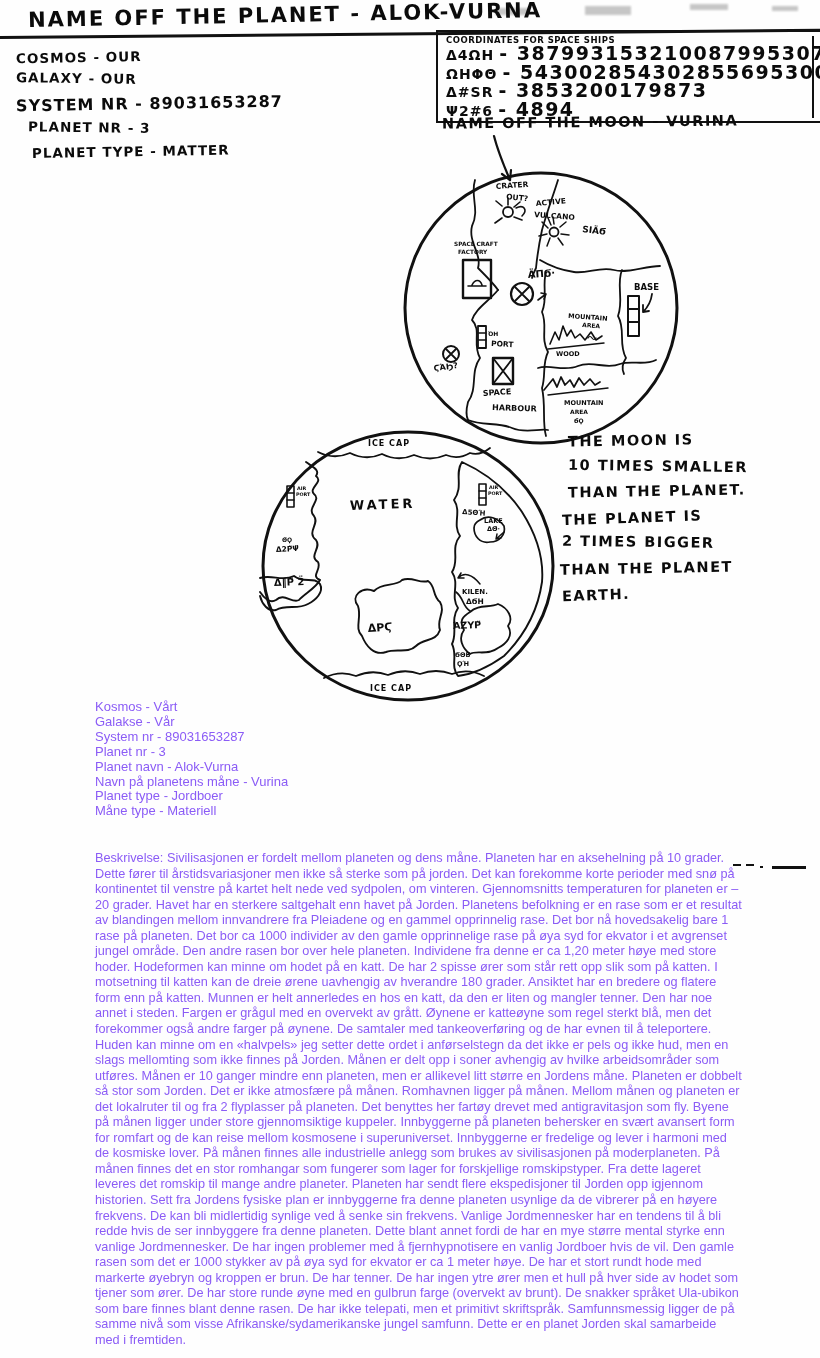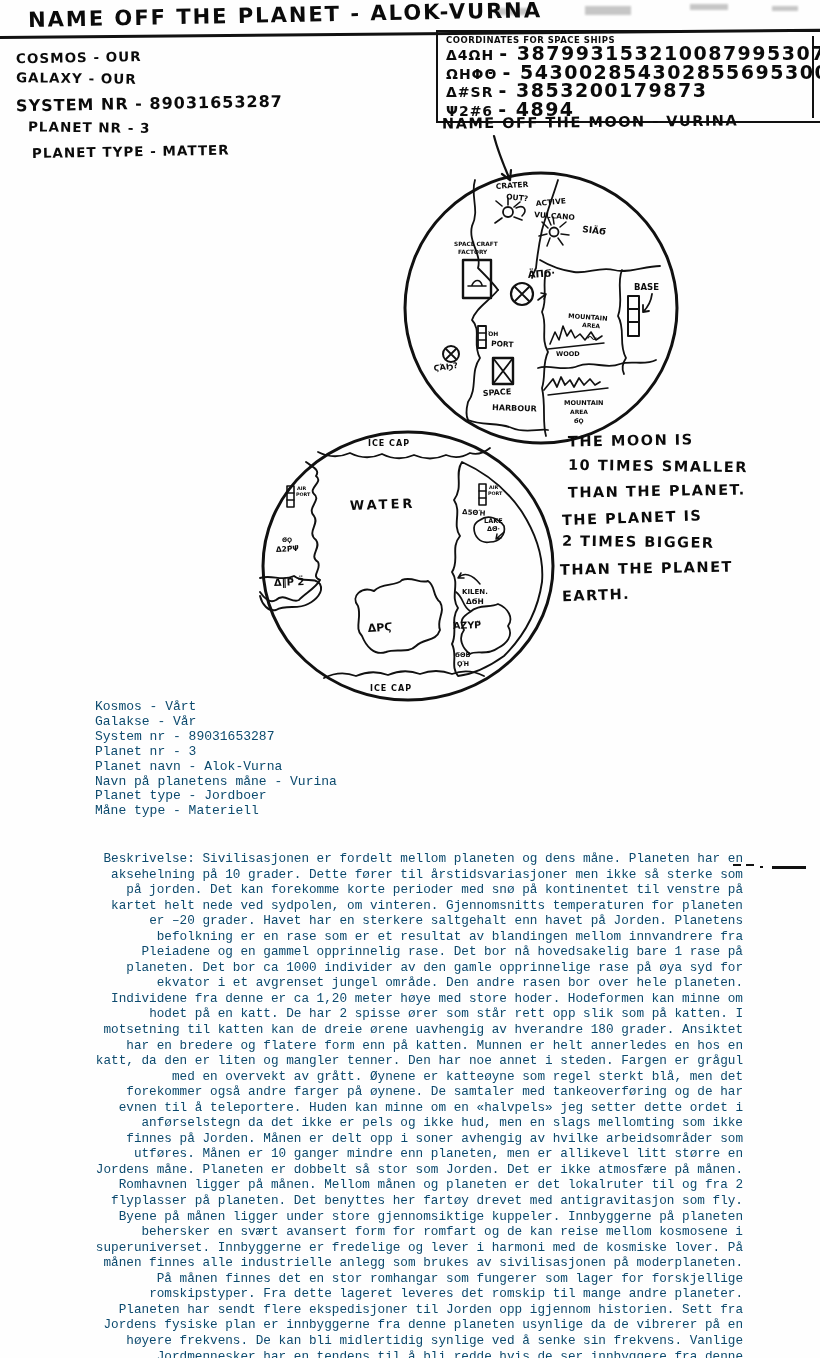--- a/index.html
+++ b/index.html
@@ -1,35 +1,35 @@
 <!DOCTYPE html>
 <html><head>
 <meta charset="utf-8">
 <style>
   html,body{margin:0;padding:0;background:#d8d8d8;}
   .page{position:relative;width:820px;height:1358px;background:#fefefe;overflow:hidden;
         font-family:"DejaVu Sans",sans-serif;color:#0d0d0d;}
   .abs{position:absolute;}
   .hand{font-family:"DejaVu Sans",sans-serif;font-weight:700;color:#0b0b0b;white-space:nowrap;}
-  .typed{font-family:Liberation Mono, monospace;color:#0c4a6e;}
+  .typed{font-family:Liberation Sans, sans-serif;color:#8b5cf6;}
   .rule{background:#111;}
   .ink{stroke:#111;fill:none;stroke-linecap:round;stroke-linejoin:round;}
   svg text{font-family:"DejaVu Sans",sans-serif;font-weight:700;fill:#0b0b0b;stroke:none;}
   .title{font-size:21px;letter-spacing:2px;transform:rotate(-1.1deg);}
   .infoline{font-size:13.5px;letter-spacing:1px;margin-bottom:7px;}
   .infoline.big{font-size:16px;}
   .coordbox{border:2px solid #111;border-right:none;padding:3px 6px 2px 8px;}
   .coordtitle{font-size:8.5px;letter-spacing:.5px;}
   .coordrow{white-space:nowrap;line-height:16.5px;}
   .coordrow .sym{font-size:14px;letter-spacing:1px;}
   .coordrow .val{font-size:19px;letter-spacing:1.5px;}
   .mooncap{font-size:14.5px;letter-spacing:1.5px;transform:rotate(-.6deg);}
   .noteline{font-size:14.5px;letter-spacing:1.5px;line-height:25.5px;}
   .typedline{font-size:13px;line-height:14.9px;}
-  .desc{font-size:12.7px;line-height:15.55px;text-align:right;}
+  .desc{font-size:12.7px;line-height:15.55px;text-align:left;}
   .smudge{position:absolute;background:#9a9a9a;filter:blur(1.2px);opacity:.55;}
   .r1{transform:rotate(-1deg);} .r2{transform:rotate(.8deg);} .r3{transform:rotate(-2deg);}
 </style>
 </head>
 <body>
 
 <div class="page">
 
   <div class="smudge" style="left:495px;top:8px;width:34px;height:7px;"></div>
   <div class="smudge" style="left:585px;top:6px;width:46px;height:9px;"></div>

